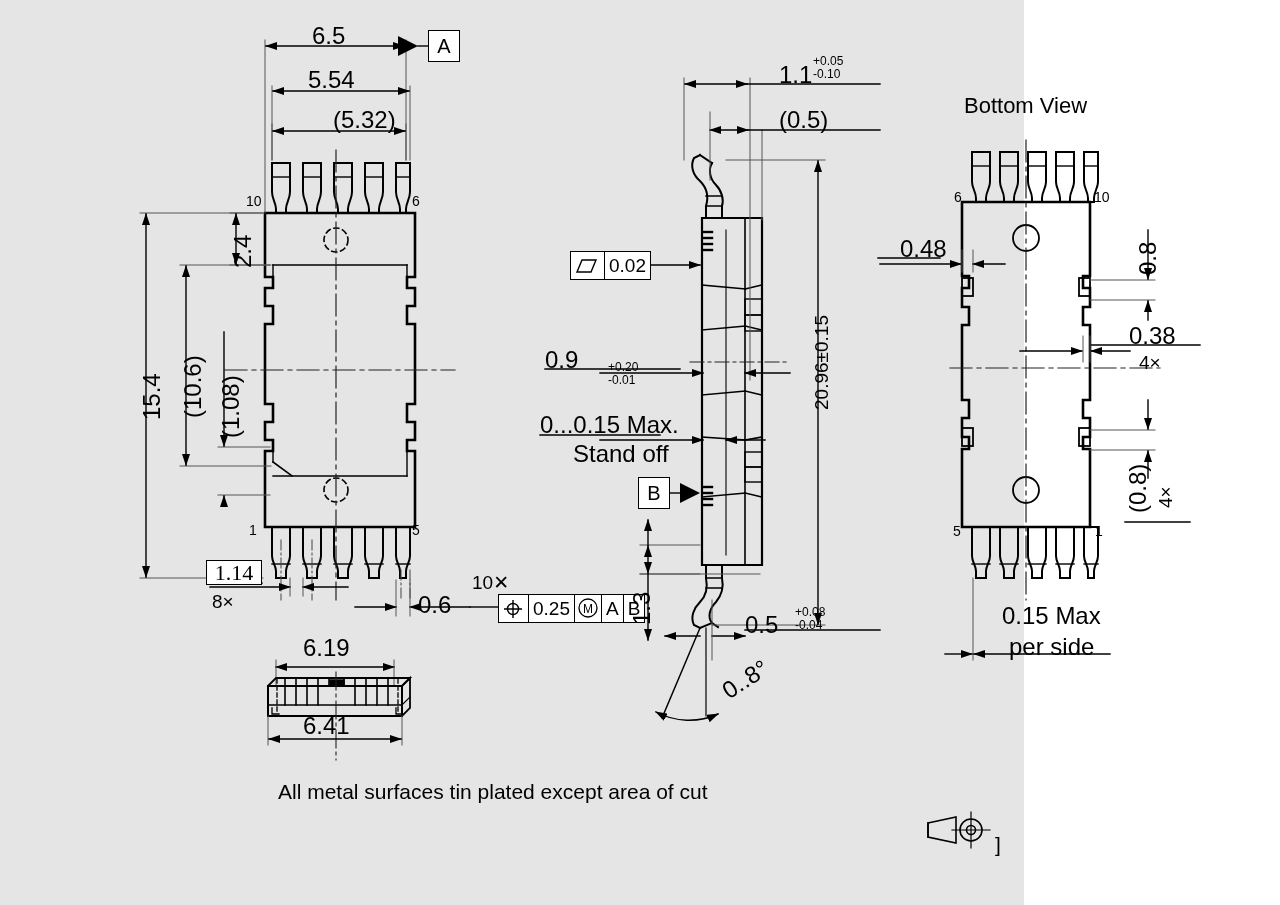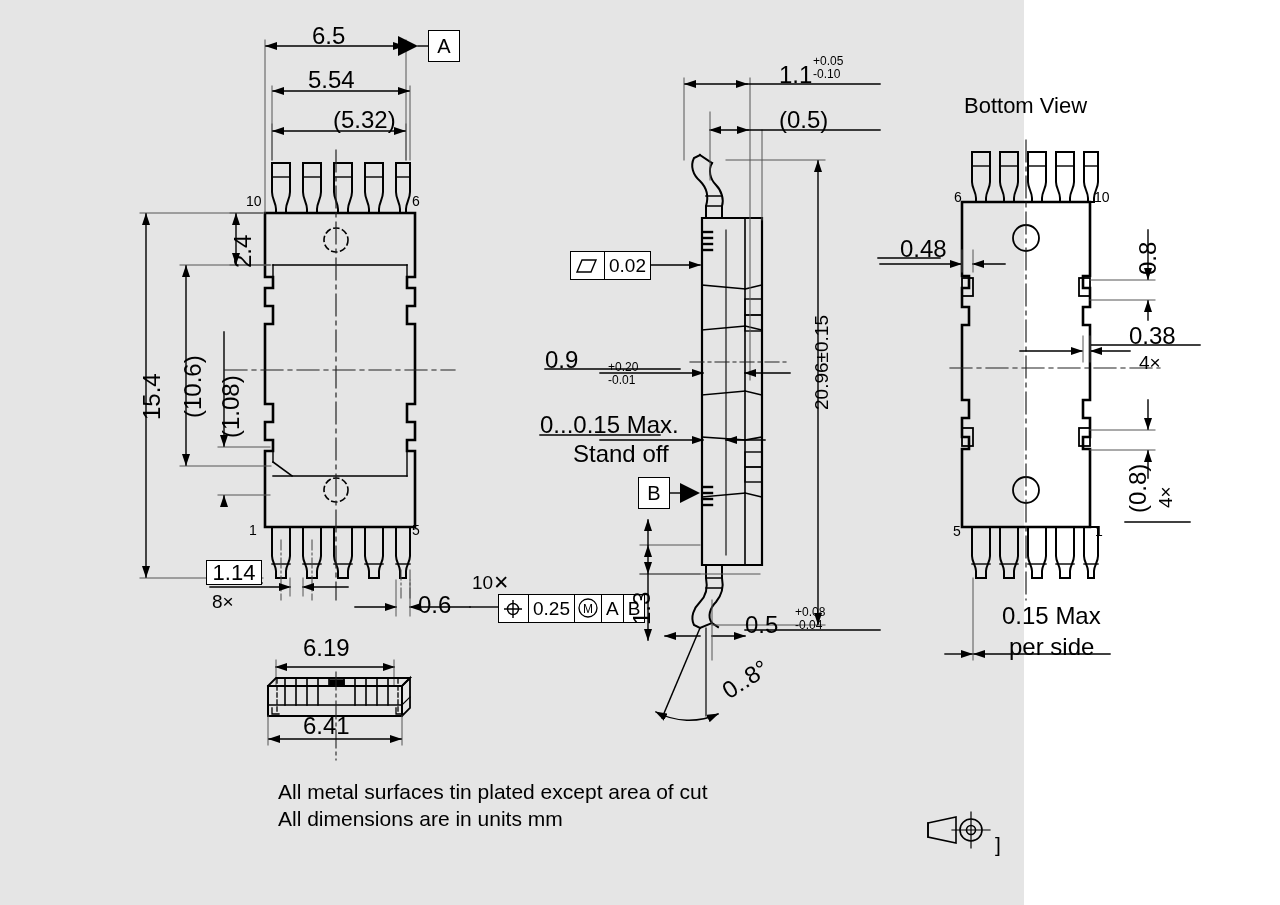--- a/index.html
+++ b/index.html
@@ -52,21 +52,21 @@
     transform: rotate(-90deg);
     transform-origin: left top;
   }
   .rot-slant {
     transform: rotate(-33deg);
     transform-origin: left top;
   }
   .boxed {
     position: absolute;
     border: 1.6px solid #000;
-    font-family: Liberation Sans, sans-serif;
+    font-family: Liberation Serif, serif;
     text-align: center;
     background: #fff;
     box-sizing: border-box;
   }
   .gdt-cell {
     display: inline-block;
     border-right: 1.4px solid #000;
     padding: 0 4px;
     height: 100%;
     line-height: 28px;
@@ -606,16 +606,15 @@
   <div class="txt dim" style="left:1129px; top:324px;">0.38</div>
   <div class="txt dim-sm" style="left:1139px; top:353px;">4×</div>
 
   <div class="txt dim rot90" style="left:1126px; top:513px;">(0.8)</div>
   <div class="txt dim-sm rot90" style="left:1156px; top:508px;">4×</div>
 
   <div class="txt dim" style="left:1002px; top:604px;">0.15 Max</div>
   <div class="txt dim" style="left:1009px; top:635px;">per side</div>
 
   <div class="txt note" style="left:278px; top:781px;">All metal surfaces tin plated except area of cut</div>
-  <div class="txt note" style="left:278px; top:808px;">All dimensions are in units mm</div>
   <div class="txt note" style="left:995px; top:834px;">]</div>
 
 </div>
 
 </body></html>

